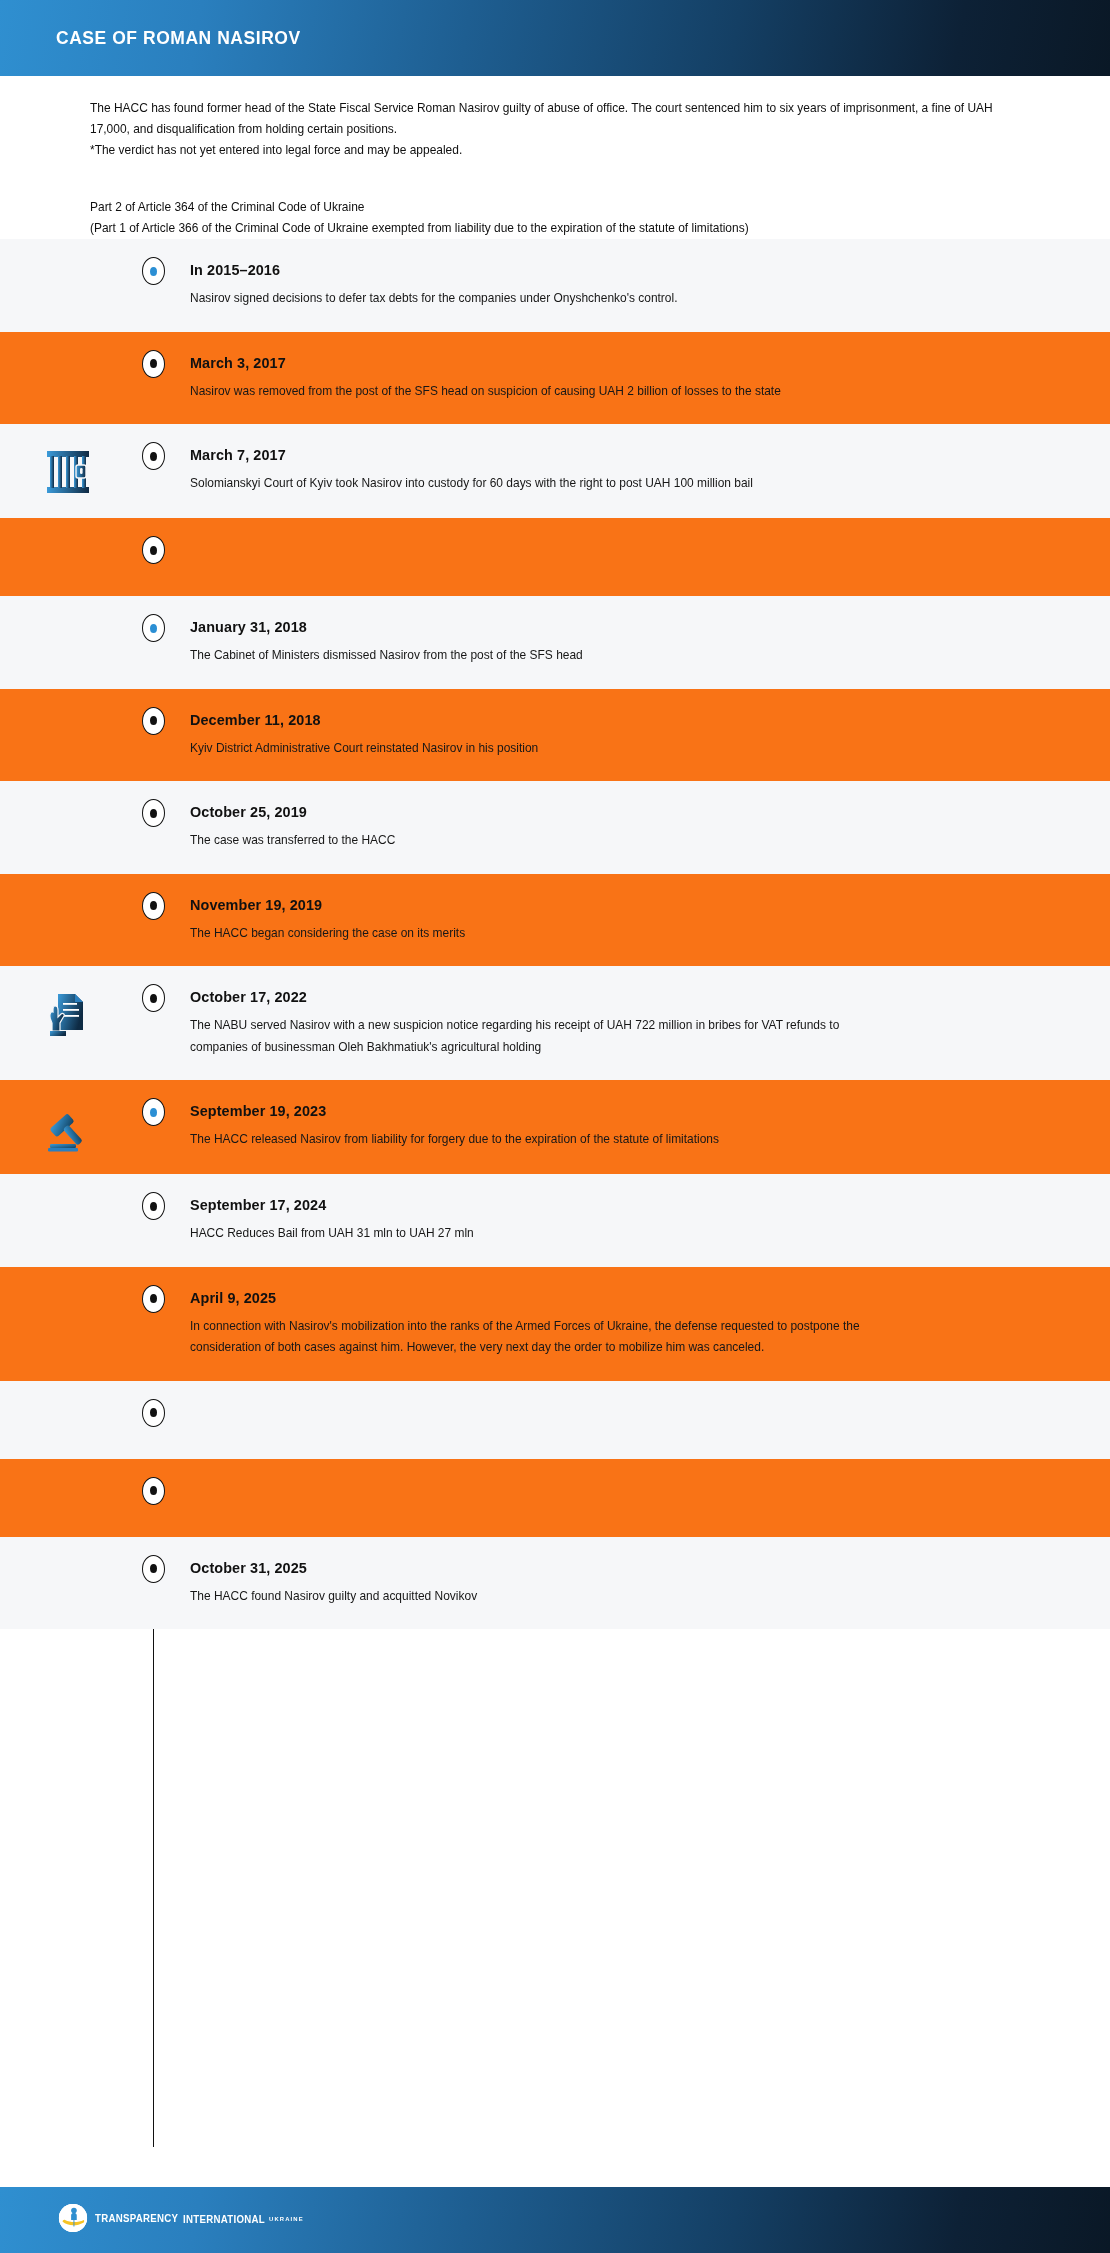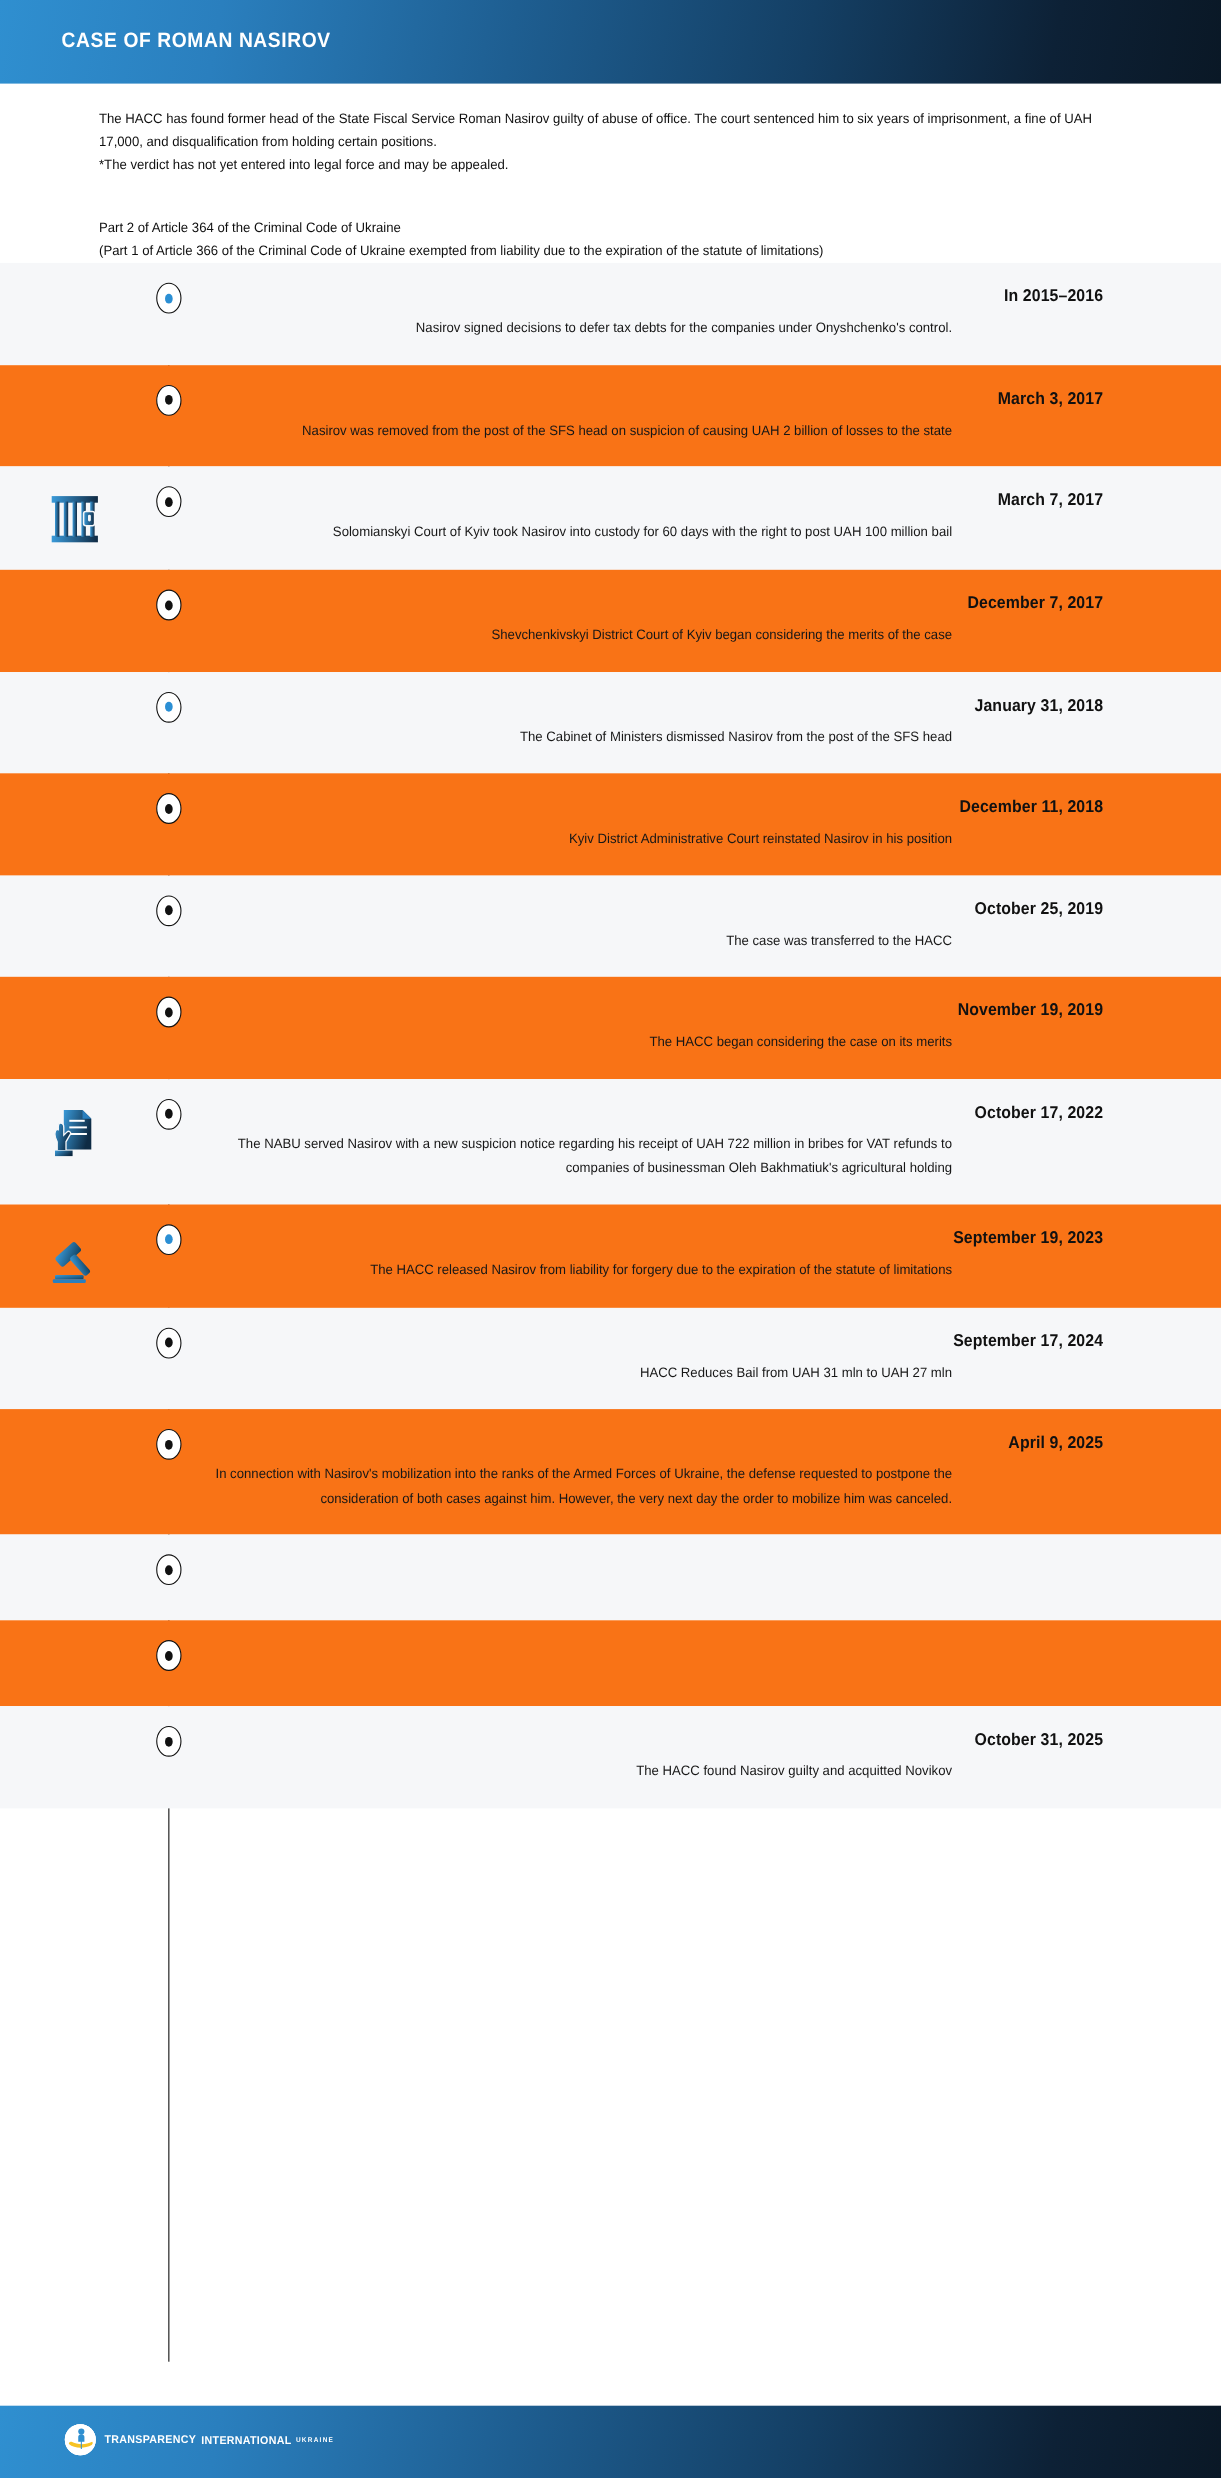--- a/index.html
+++ b/index.html
@@ -57,21 +57,20 @@
   .intro .spacer{height:36px;}
   .intro .law p{
     font-size:12.4px;
     line-height:21px;
   }
 
   
   .timeline{
     position:relative;
     flex:1 1 auto;
-    text-align:right;
   }
   .tl-line{
     position:absolute;
     left:153px;
     top:18px;
     bottom:40px;
     width:1px;
     background:#111111;
     z-index:0;
   }
@@ -263,24 +262,20 @@
           <div class="ev-desc">Solomianskyi Court of Kyiv took Nasirov into custody for 60 days with the right to post UAH 100 million bail</div>
         </div>
       </div>
       <div class="row">
         <div class="icon-cell"></div>
         <div class="marker-cell">
           <div class="marker">
             <div class="dot"></div>
           </div>
         </div>
-        <div class="content-cell">
-          <div class="ev-date">December 7, 2017</div>
-          <div class="ev-desc">Shevchenkivskyi District Court of Kyiv began considering the merits of the case</div>
-        </div>
       </div>
       <div class="row alt">
         <div class="icon-cell"></div>
         <div class="marker-cell">
           <div class="marker blue">
             <div class="dot"></div>
           </div>
         </div>
         <div class="content-cell">
           <div class="ev-date">January 31, 2018</div>

